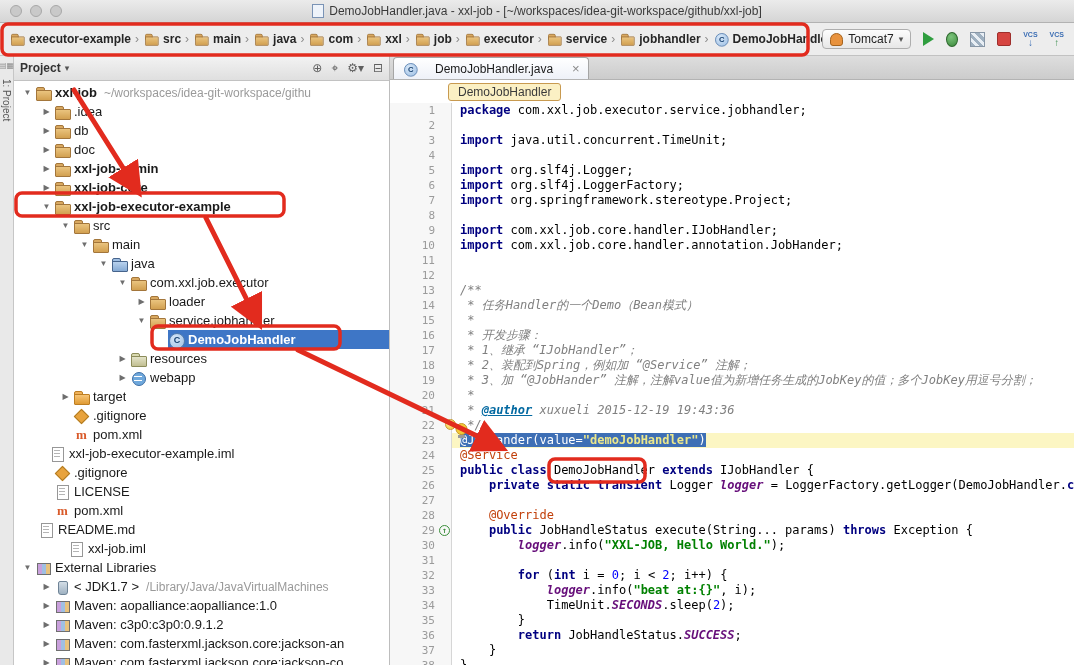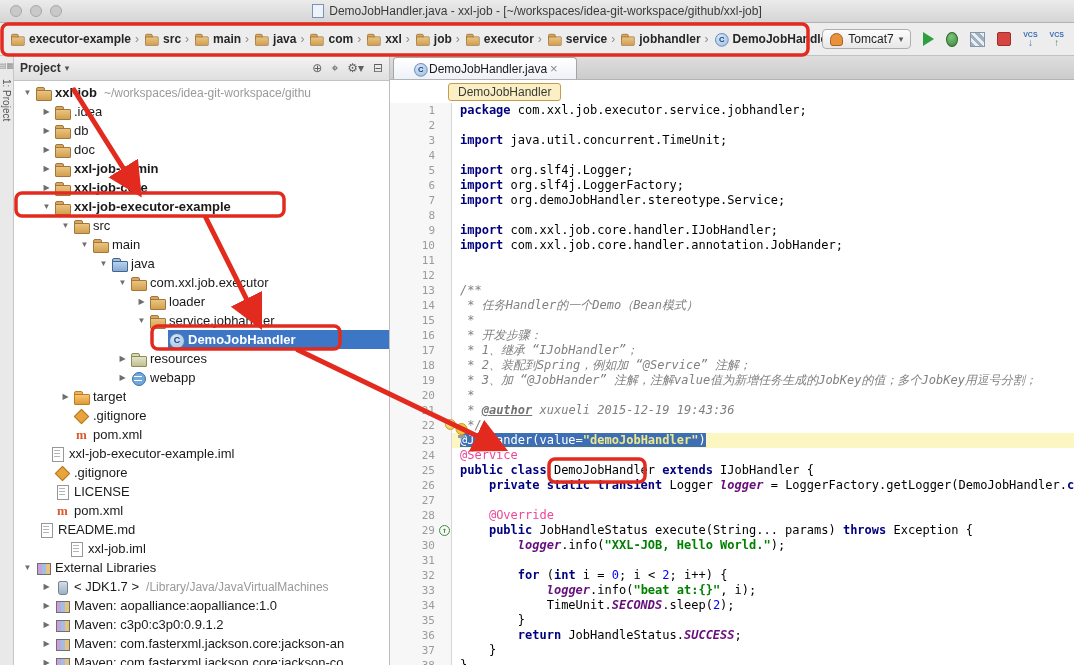--- a/index.html
+++ b/index.html
@@ -86,41 +86,41 @@
   .ico-webapp::after{content:"";position:absolute;left:4px;top:6px;width:8px;height:3px;border-top:1px solid #fff;border-bottom:1px solid #fff;}
   .ico-lib::before,.ico-extlib::before{content:"";position:absolute;left:2px;top:3px;width:12px;height:10px;border:1px solid #6f6f6f;
     background:linear-gradient(90deg,#c9a0dc 0 4px,#9fbfe3 4px 8px,#e8c27e 8px 12px);}
   .ico-jdk::before{content:"";position:absolute;left:4px;top:2px;width:8px;height:12px;border-radius:2px 2px 3px 3px;
     background:linear-gradient(#d3dde6,#9fb2c2);border:1px solid #6e8396;}
 
   
   .editor{flex:1;min-width:0;display:flex;flex-direction:column;background:#fff;}
   .tabbar{height:24px;flex:none;background:linear-gradient(#dedede,#cccccc);border-bottom:1px solid #b3b3b3;
           display:flex;align-items:flex-end;padding-left:3px;box-sizing:border-box;}
-  .tab{height:21px;display:flex;align-items:center;gap:0;padding:0 18px;font-size:12px;color:#1a1a1a;
+  .tab{height:21px;display:flex;align-items:center;gap:16px;padding:0 8px;font-size:12px;color:#1a1a1a;
        background:linear-gradient(#ffffff,#eef1f8);border:1px solid #a5a5a5;border-bottom:none;border-radius:4px 4px 0 0;text-align:center;}
   .tab-close{color:#8a8a8a;font-size:13px;margin-left:3px;line-height:10px;}
   .crumbbar{height:23px;flex:none;display:flex;align-items:center;padding-left:58px;background:#fff;}
   .chip{font-size:12px;color:#3a3a3a;background:#fbf0c4;border:1px solid #c89a50;border-radius:3px;padding:1px 9px;}
 
   .code{flex:1;overflow:hidden;position:relative;font-family:"DejaVu Sans Mono","Liberation Mono",monospace;font-size:12px;}
   .code-line{display:flex;height:15px;line-height:15px;}
   .gutter-cell{width:62px;flex:none;background:#f7f7f7;border-right:1px solid #d6d6d6;color:#9b9b9b;
                text-align:right;padding-right:16px;box-sizing:border-box;font-size:11px;position:relative;}
   .code-text{padding-left:8px;white-space:pre;flex:1;min-width:0;position:relative;}
   .code-line.current .code-text{background:#fcf6c3;}
   .sel-wrap{background:#3e6fb5;}
   .sel-wrap span{color:#fff !important;}
   .sel-wrap .tok-s{color:#ede88a !important;}
   .tok-p{color:#000;}
   .tok-k{color:#000080;font-weight:bold;}
   .tok-s{color:#008000;font-weight:bold;}
   .tok-c{color:#808080;font-style:italic;}
-  .tok-ct{color:#737373;font-style:italic;font-weight:bold;text-decoration:underline;}
-  .tok-a{color:#ec4899;}
+  .tok-ct{color:#0369a1;font-style:italic;font-weight:bold;text-decoration:underline;}
+  .tok-a{color:#c2410c;}
   .tok-f{color:#660e7a;font-style:italic;font-weight:bold;}
   .tok-n{color:#0000ff;}
   .ov{position:absolute;right:1px;top:2px;width:11px;height:11px;border:1px solid #3a8e3a;border-radius:50%;
       color:#3a8e3a;font-size:8px;line-height:10px;text-align:center;box-sizing:border-box;font-weight:bold;}
   .bulb{position:absolute;left:-7px;top:1px;width:11px;height:11px;border-radius:50%;z-index:3;
         background:radial-gradient(circle at 35% 30%,#fff3a0,#f2c13c);border:1px solid #c79b2e;box-sizing:border-box;}
 
   
   .overlay{position:absolute;left:0;top:0;width:1074px;height:665px;pointer-events:none;z-index:20;}
 </style>
@@ -493,21 +493,21 @@
           <div class="code-line">
             <span class="gutter-cell">5</span>
             <span class="code-text"><span class="tok-k">import </span><span class="tok-p">org.slf4j.Logger;</span></span>
           </div>
           <div class="code-line">
             <span class="gutter-cell">6</span>
             <span class="code-text"><span class="tok-k">import </span><span class="tok-p">org.slf4j.LoggerFactory;</span></span>
           </div>
           <div class="code-line">
             <span class="gutter-cell">7</span>
-            <span class="code-text"><span class="tok-k">import </span><span class="tok-p">org.demoJobHandler.stereotype.Service;</span></span>
+            <span class="code-text"><span class="tok-k">import </span><span class="tok-p">org.springframework.stereotype.Project;</span></span>
           </div>
           <div class="code-line">
             <span class="gutter-cell">8</span>
             <span class="code-text"></span>
           </div>
           <div class="code-line">
             <span class="gutter-cell">9</span>
             <span class="code-text"><span class="tok-k">import </span><span class="tok-p">com.xxl.job.core.handler.IJobHandler;</span></span>
           </div>
           <div class="code-line">

